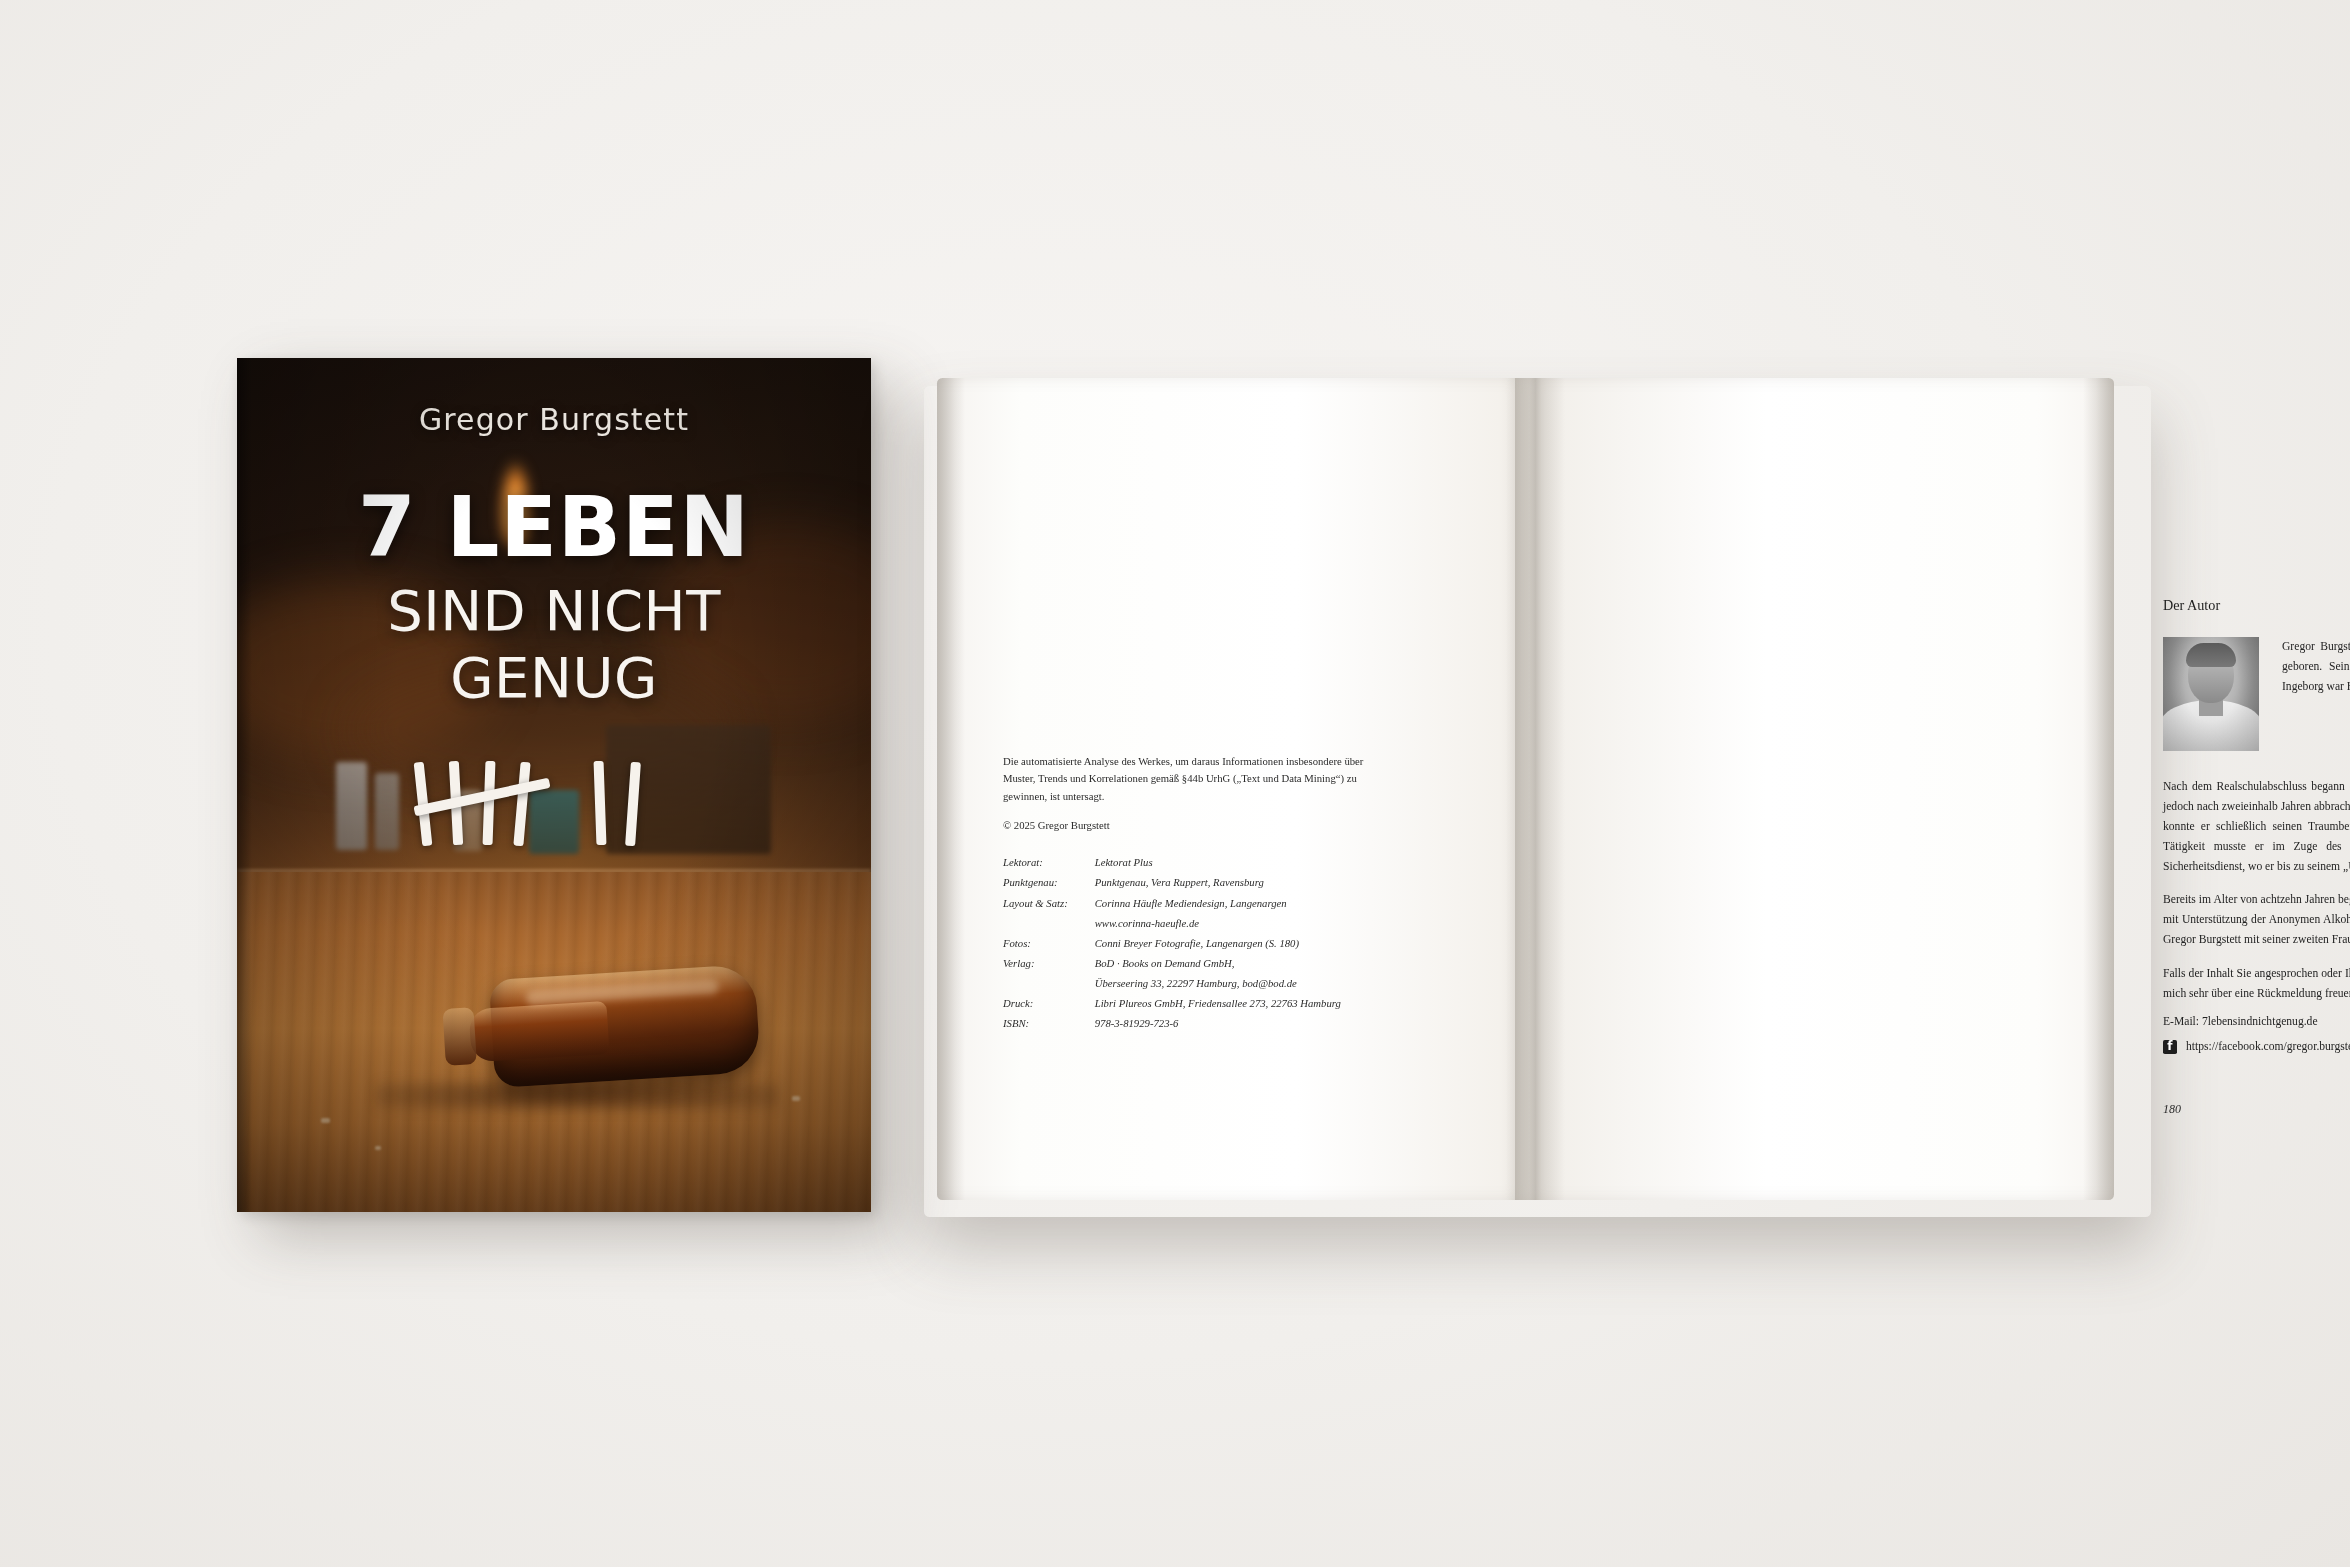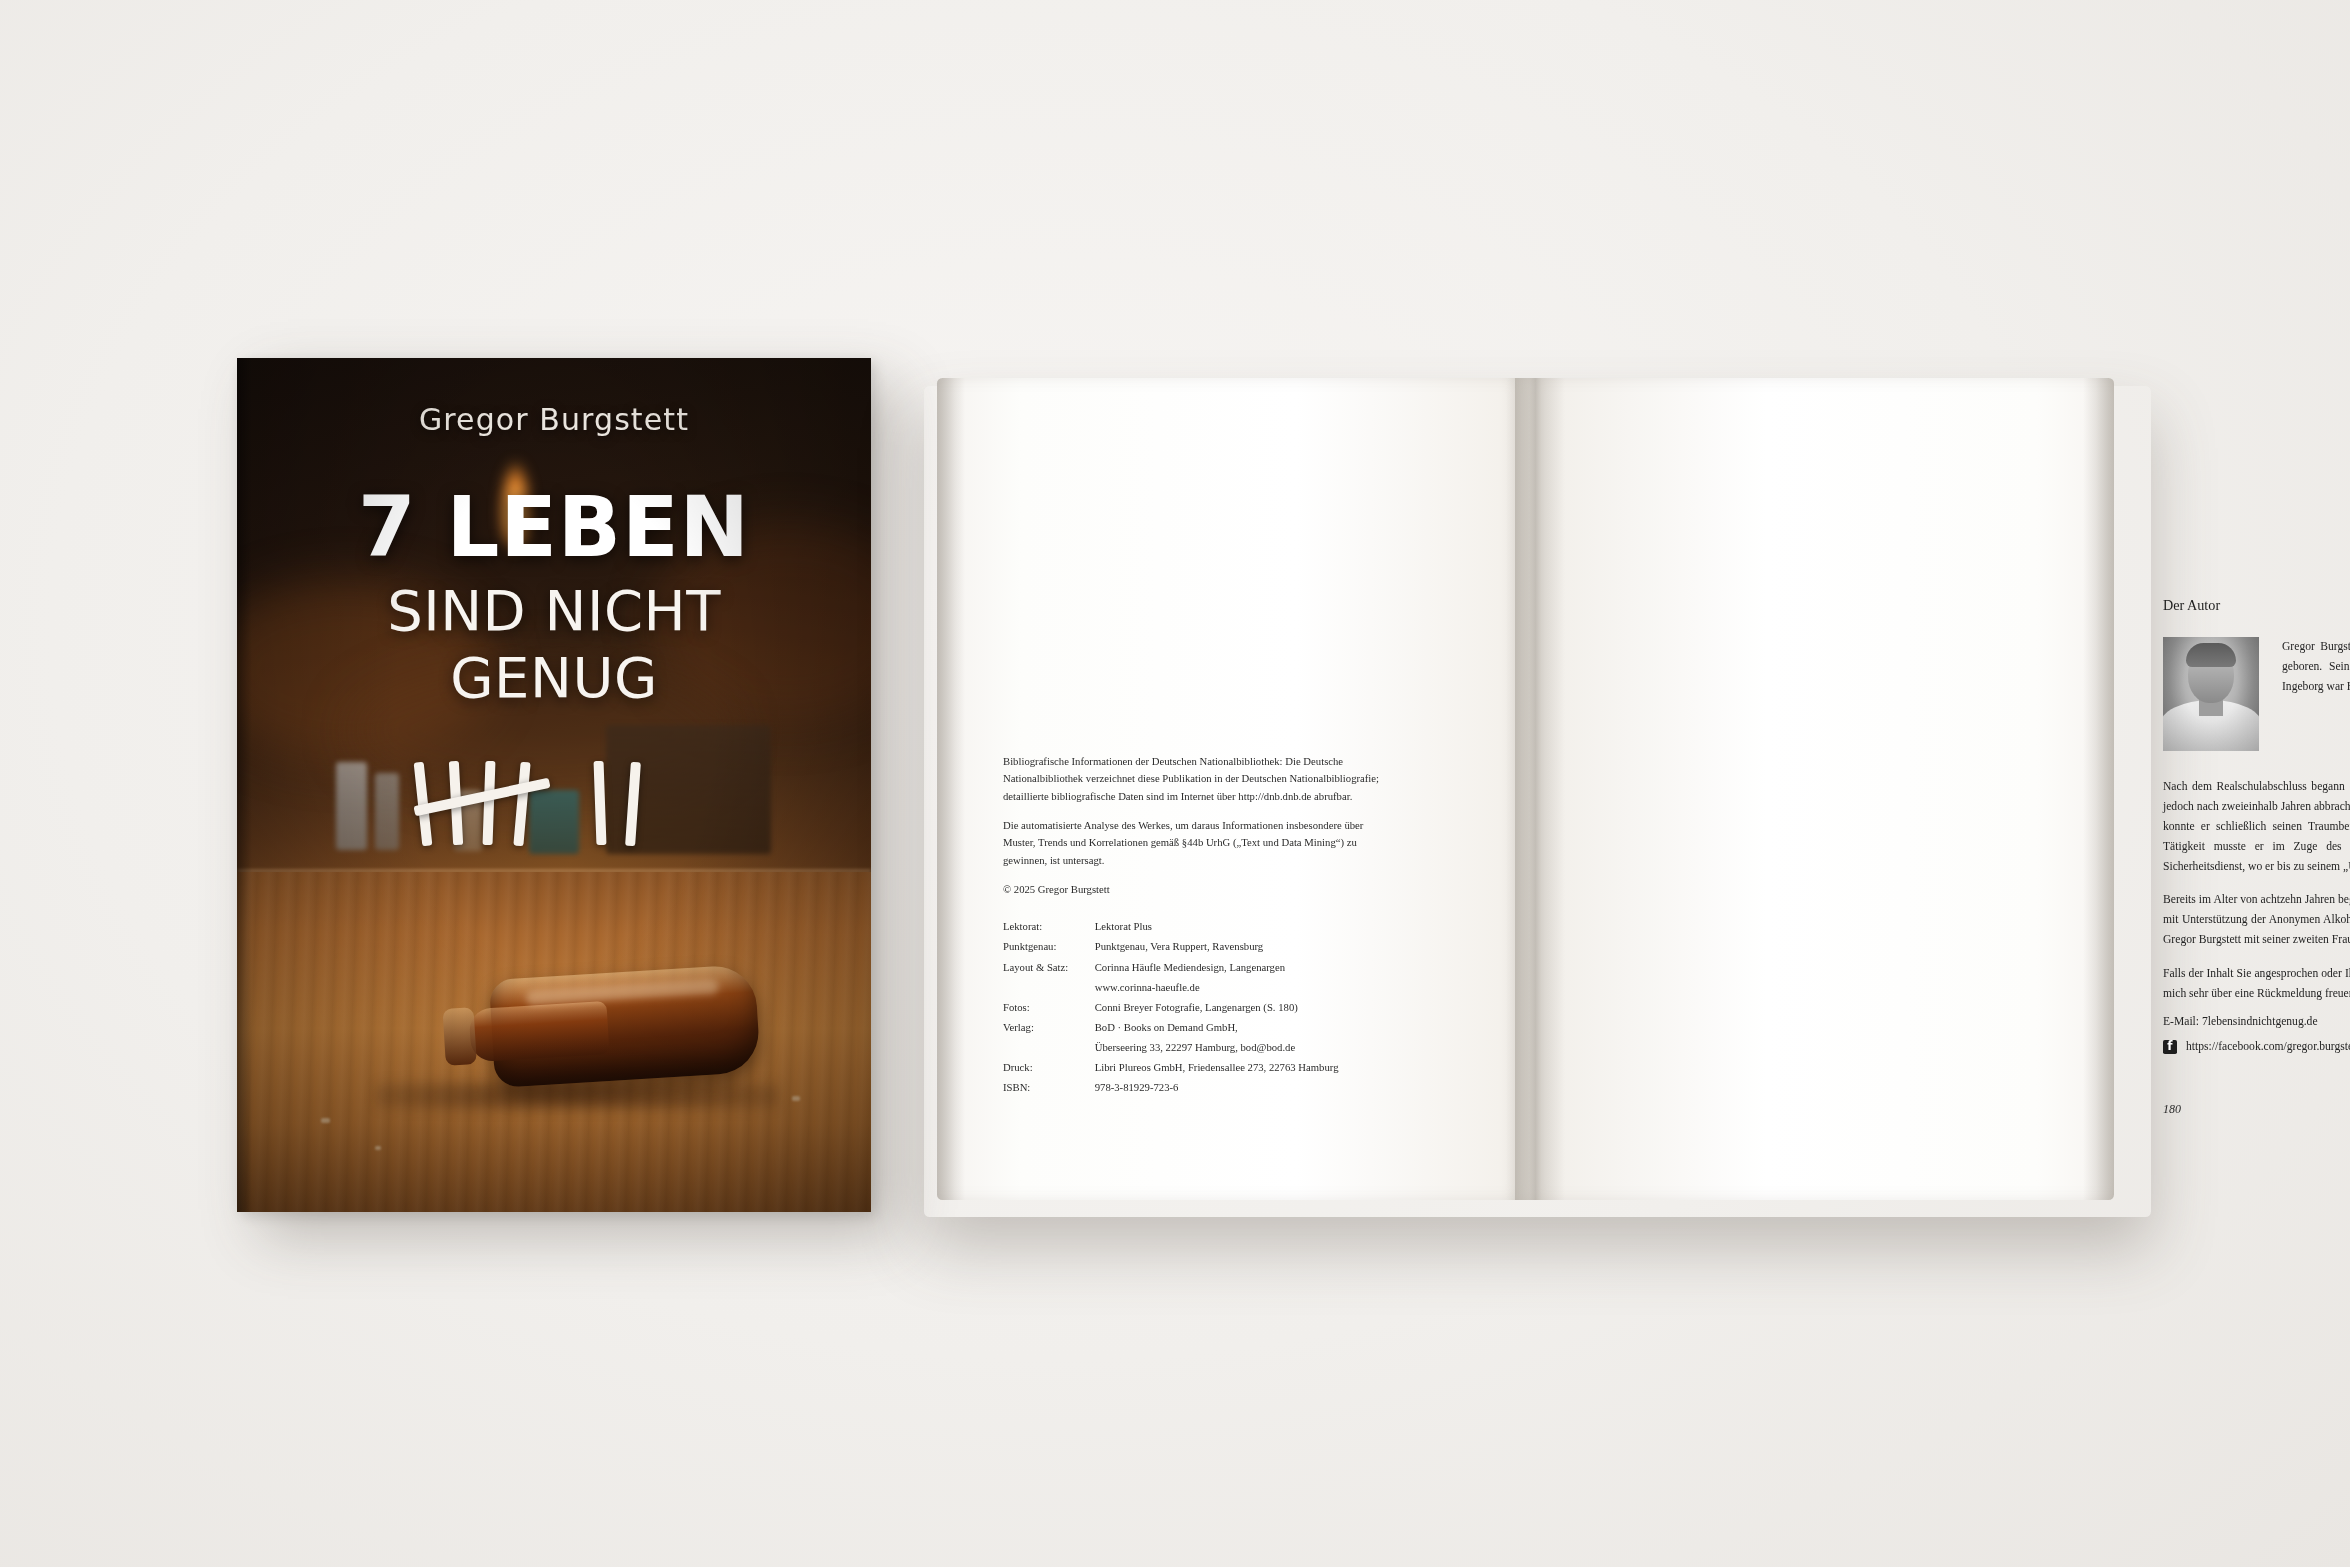--- a/index.html
+++ b/index.html
@@ -253,21 +253,21 @@
     line-height: 1.62;
   }
   #imprint p { margin: 0 0 12px 0; }
   #imprint .copy { margin-bottom: 20px; }
   table.credits {
     border-collapse: collapse;
     width: 100%;
     font-size: 10.7px;
     line-height: 1.62;
   }
-  table.credits td { vertical-align: top; padding: 0 0 2.8px 0; }
+  table.credits td { vertical-align: top; padding: 0 0 2.8px 0; font-style: italic; }
   table.credits td.k { width: 88px; white-space: nowrap; }
   table.credits td.v { padding-left: 3.7px; margin-left: 41px; }
 
   
   #author-page {
     position: absolute;
     left: 648px;
     top: 0;
     width: 514px;
     height: 100%;
@@ -412,21 +412,20 @@
   </div>
 </div>
 
 <div id="book-shadow"></div>
 <div id="book">
 
   <div class="page" id="page-left">
     <div class="page-curl-l"></div>
 
     <div id="imprint">
-      <p>Bibliografische Informationen der Deutschen Nationalbibliothek: Die Deutsche Nationalbibliothek verzeichnet diese Publikation in der Deutschen Nationalbibliografie; detaillierte bibliografische Daten sind im Internet über http://dnb.dnb.de abrufbar.</p>
       <p>Die automatisierte Analyse des Werkes, um daraus Informationen insbesondere über Muster, Trends und Korrelationen gemäß §44b UrhG („Text und Data Mining“) zu gewinnen, ist untersagt.</p>
       <p class="copy">© 2025 Gregor Burgstett</p>
 
       <table class="credits">
         <tbody>
           <tr>
             <td class="k">Lektorat:</td>
             <td class="v">Lektorat Plus</td>
           </tr>
           <tr>

